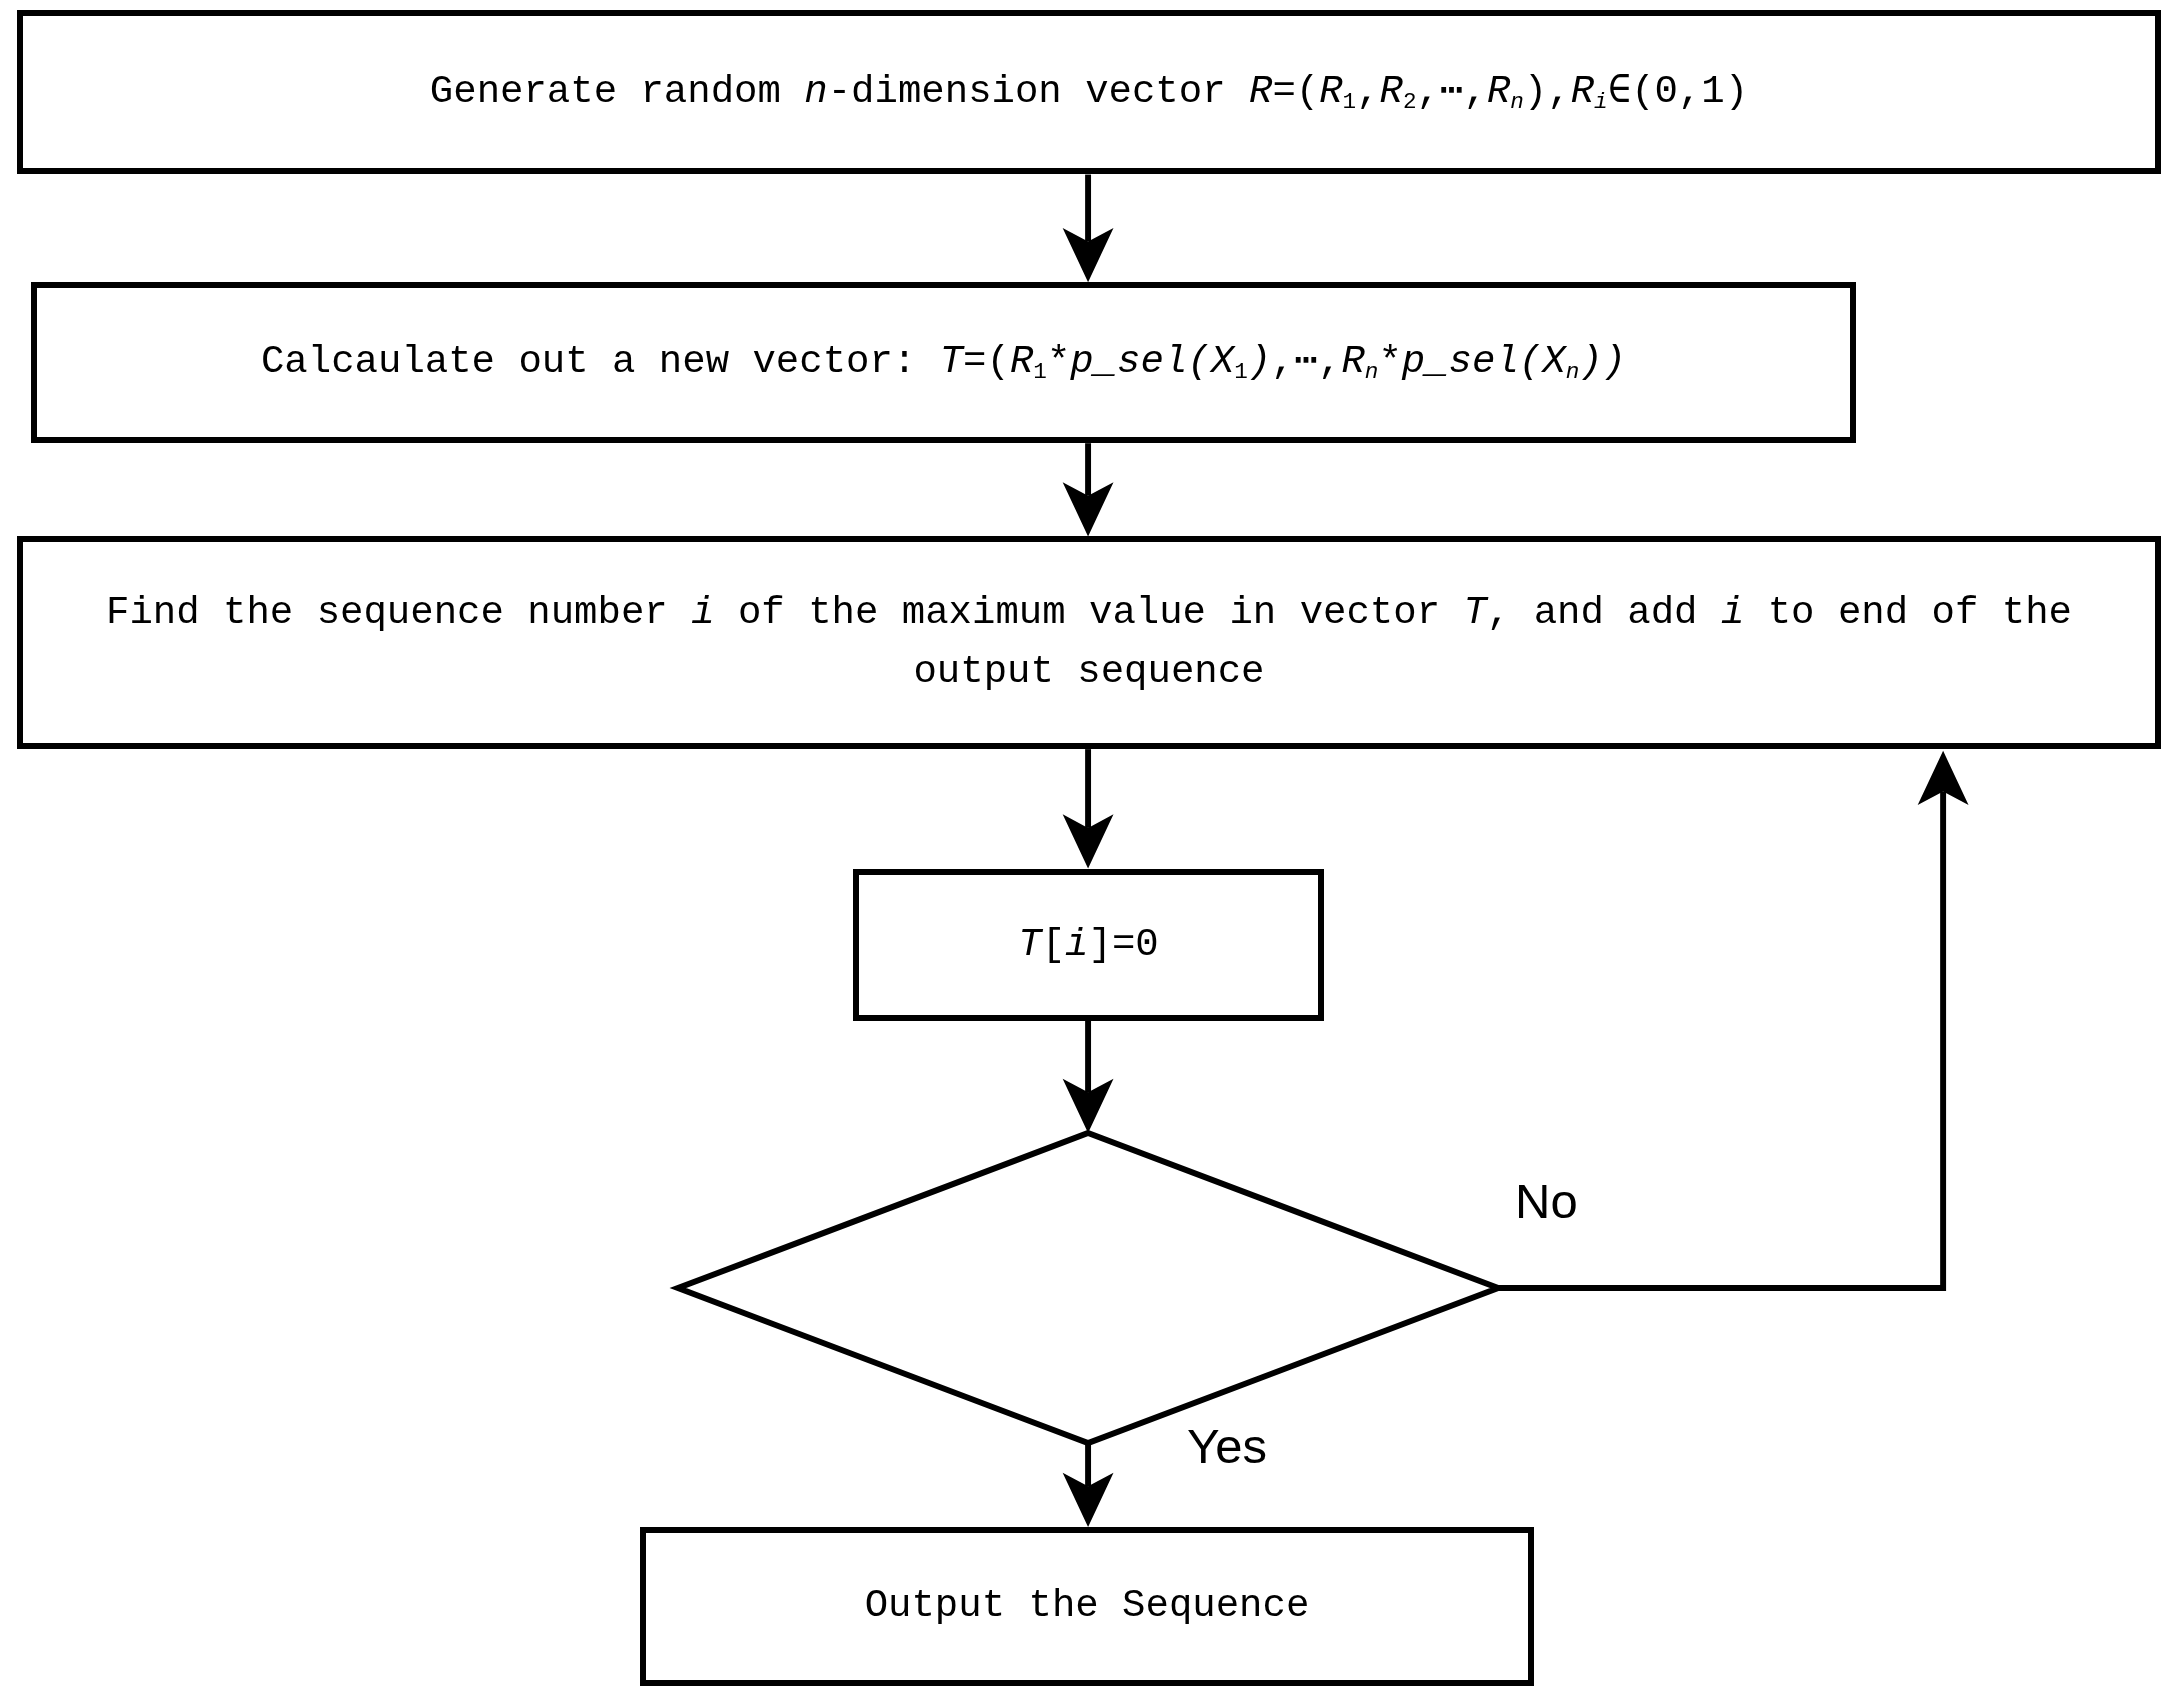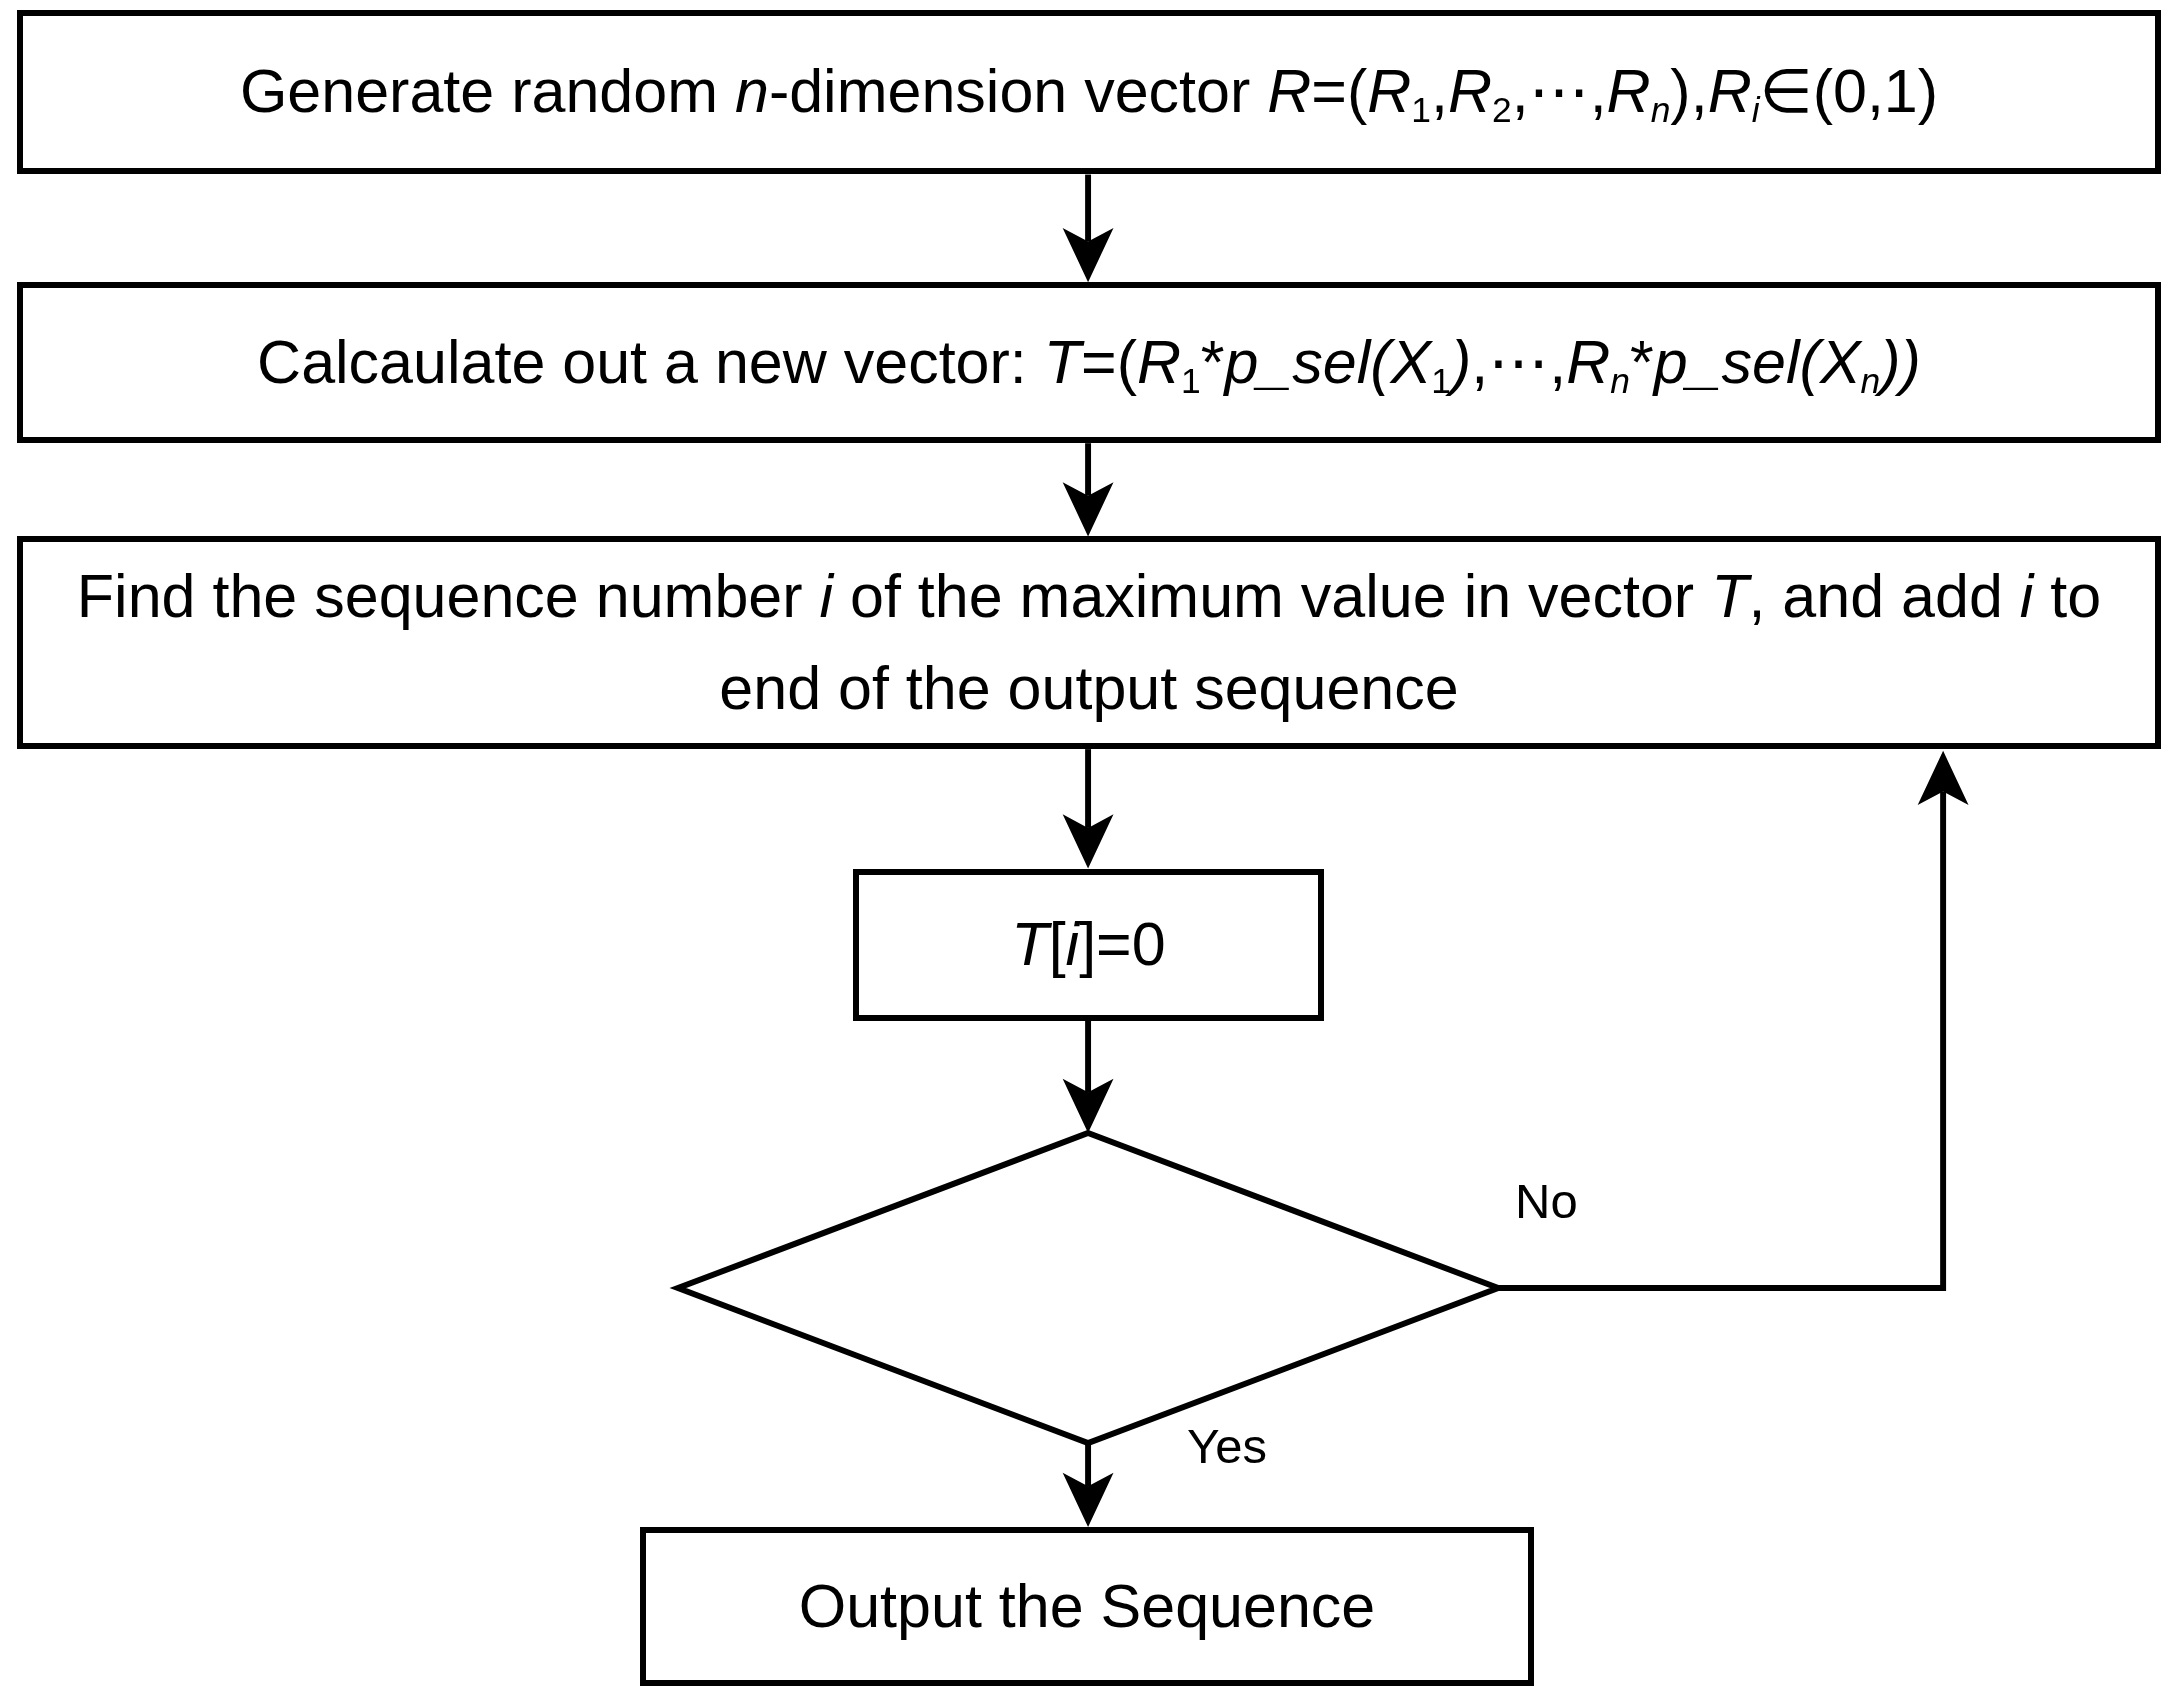--- a/index.html
+++ b/index.html
@@ -17,23 +17,24 @@
     position: absolute;
     box-sizing: border-box;
     border: 6px solid #000000;
     background: #ffffff;
     display: flex;
     align-items: center;
     justify-content: center;
     text-align: center;
   }
   .node-label {
-    font-size: 61px;
+    font-size: 39px;
     line-height: 1.5;
     white-space: normal;
+    font-family: Liberation Mono, monospace;
   }
   .nowrap .node-label { white-space: nowrap; }
   .float-label {
     position: absolute;
     font-size: 49px;
     line-height: 1.1;
   }
   .diamond-label {
     position: absolute;
     display: flex;
@@ -70,21 +71,21 @@
     <polygon points="1284,1802 1254,1738 1284,1754 1314,1738" fill="#000000"></polygon>
 
     <polyline points="1768,1520 2293,1520 2293,934" fill="none" stroke="#000000" stroke-width="7"></polyline>
     <polygon points="2293,886 2263,950 2293,934 2323,950" fill="#000000"></polygon>
   </svg>
 
   <div class="node nowrap" style="left:17px; top:10.2px; width:2144px; height:164px;">
     <div class="node-label"><span>Generate random </span><span class="it">n</span><span>-dimension vector </span><span class="it">R</span><span>=(</span><span class="it">R</span><span class="sub">1</span><span>,</span><span class="it">R</span><span class="sub">2</span><span>,⋯,</span><span class="it">R</span><span class="it sub">n</span><span>),</span><span class="it">R</span><span class="it sub">i</span><span>∈(0,1)</span></div>
   </div>
 
-  <div class="node nowrap" style="left:17px; top:282px; width:2144px; height:161px;">
+  <div class="node nowrap" style="left:31px; top:282px; width:1825px; height:161px;">
     <div class="node-label"><span>Calcaulate out a new vector: </span><span class="it">T</span><span>=(</span><span class="it">R</span><span class="sub">1</span><span>*</span><span class="it">p_sel</span><span class="it">(</span><span class="it">X</span><span class="sub">1</span><span class="it">)</span><span>,⋯,</span><span class="it">R</span><span class="it sub">n</span><span>*</span><span class="it">p_sel</span><span class="it">(</span><span class="it">X</span><span class="it sub">n</span><span class="it">))</span></div>
   </div>
 
   <div class="node" style="left:17px; top:536px; width:2144px; height:213px; padding:8px 38px;">
     <div class="node-label"><span>Find the sequence number </span><span class="it">i</span><span> of the maximum value in vector </span><span class="it">T</span><span>, and add </span><span class="it">i</span><span> to end of the output sequence</span></div>
   </div>
 
   <div class="node nowrap" style="left:853px; top:869px; width:471px; height:152px;">
     <div class="node-label"><span class="it">T</span><span>[</span><span class="it">i</span><span>]=0</span></div>
   </div>

